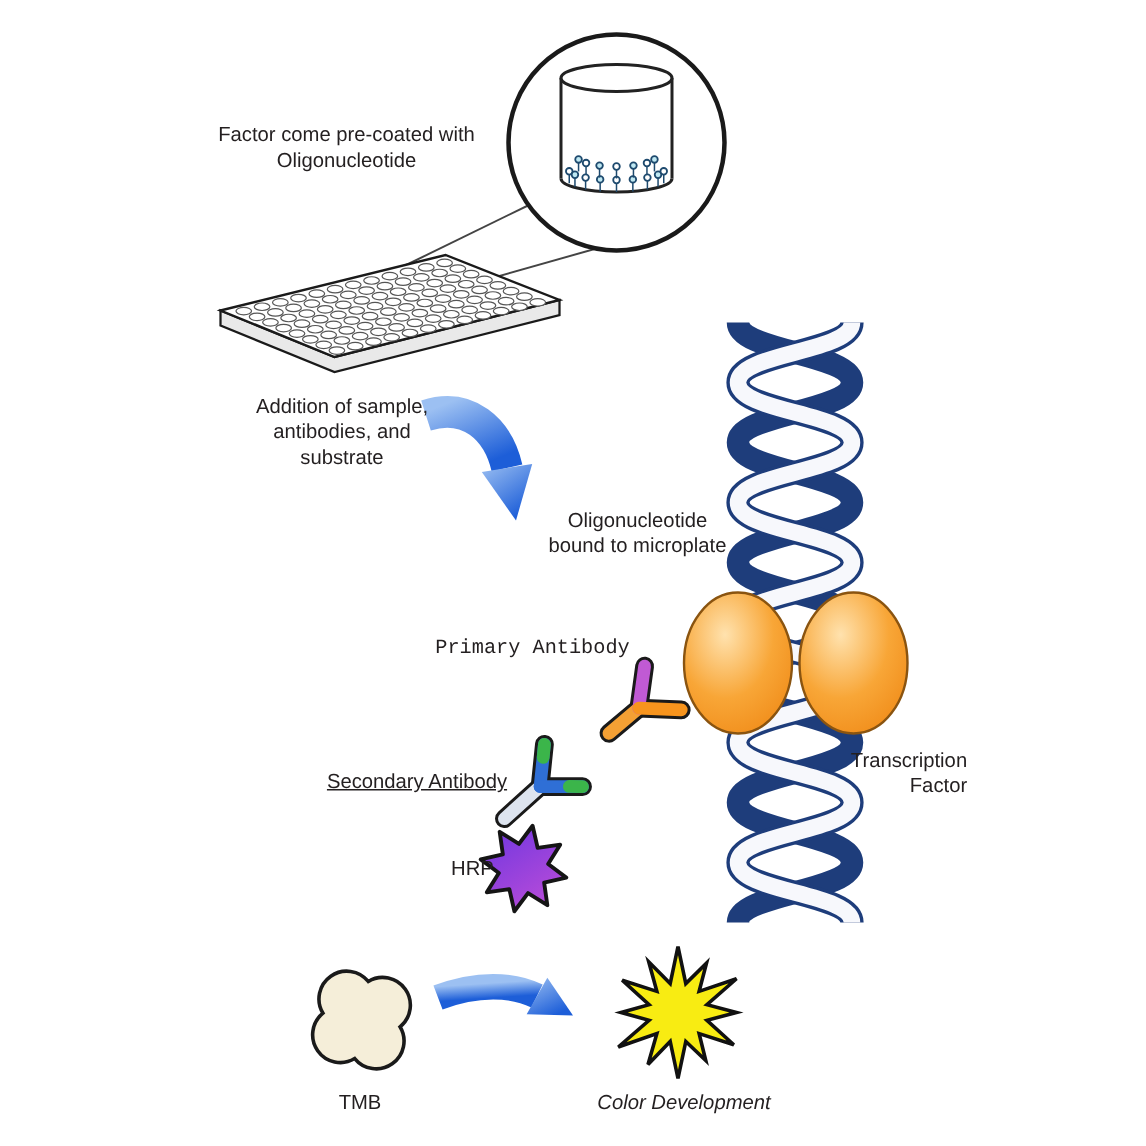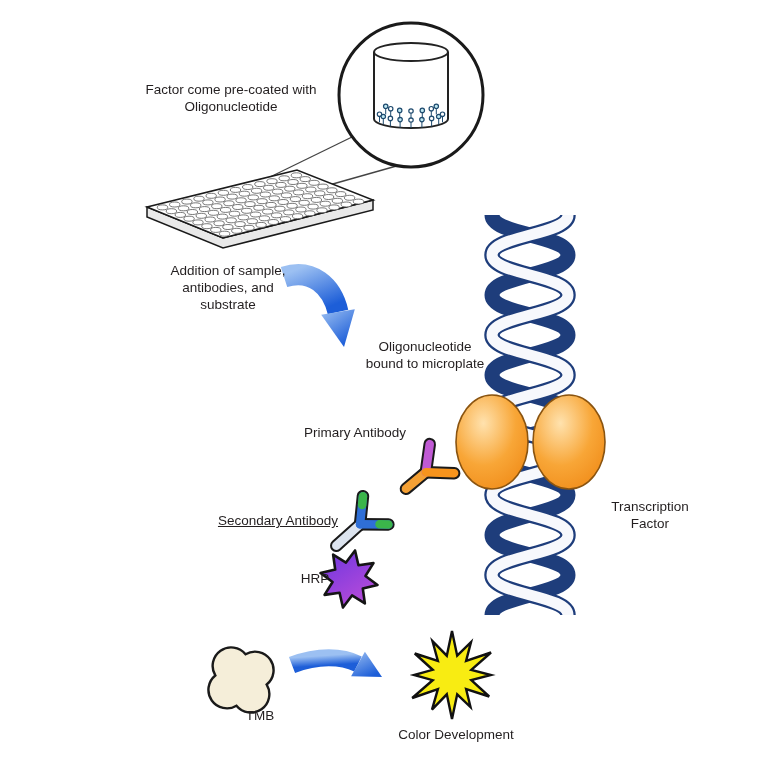--- a/index.html
+++ b/index.html
@@ -250,21 +250,21 @@
   </g>
 </svg>
 
 <div class="lbl" style="left:231px;top:81px;">Factor come pre-coated with
 Oligonucleotide</div>
 <div class="lbl" style="left:197px;top:262px;margin-left:31px;">Addition of sample,
 antibodies, and
 substrate</div>
 <div class="lbl" style="left:425px;top:338px;">Oligonucleotide
 bound to microplate</div>
-<div class="lbl" style="left:355px;top:424px;">Primary Antibody</div>
+<div class="lbl" style="left:355px;top:424px;font-family:Liberation Mono, monospace;">Primary Antibody</div>
 <div class="lbl" style="left:278px;top:512px;text-decoration:underline;">Secondary Antibody</div>
 <div class="lbl" style="left:315px;top:570px;">HRP</div>
-<div class="lbl" style="left:650px;top:498px;">Transcription
+<div class="lbl" style="left:606px;top:498px;text-align:right;">Transcription
 Factor</div>
-<div class="lbl" style="left:240px;top:707px;margin-left:20px;">TMB</div>
-<div class="lbl" style="left:456px;top:726px;">Color Development</div>
+<div class="lbl" style="left:240px;top:726px;">TMB</div>
+<div class="lbl" style="left:456px;top:726px;font-style:italic;">Color Development</div>
 
 </div>
 
 </body></html>

